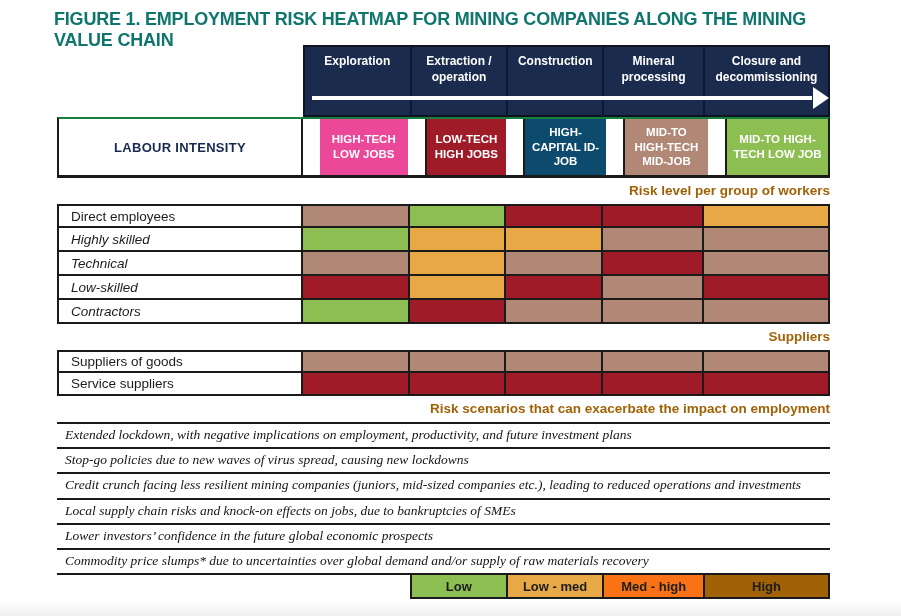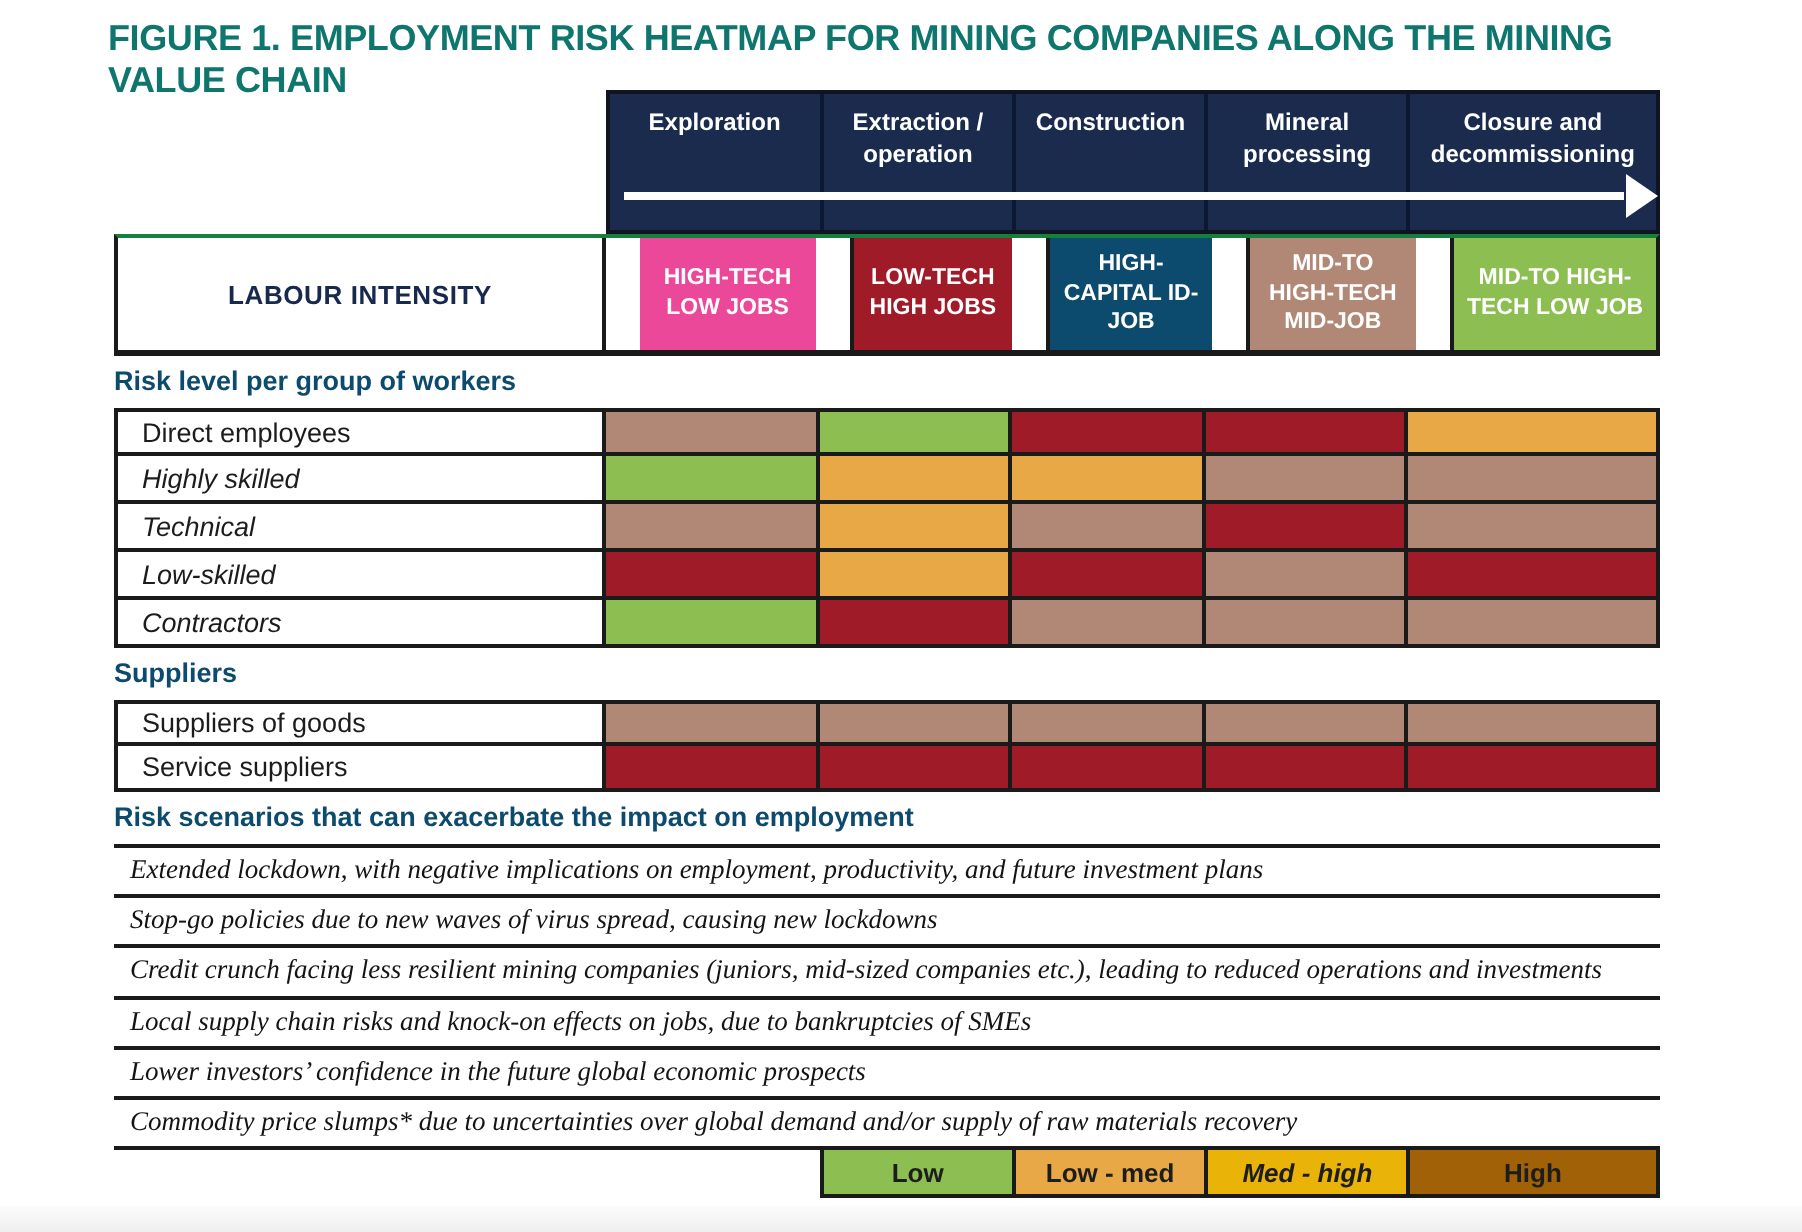--- a/index.html
+++ b/index.html
@@ -47,21 +47,21 @@
   .labour{height:61px;border-top:2px solid #15803d;border-bottom:3px solid #1a1a1a;gap:17px;}
   .labour .labcell{justify-content:center;padding-left:0;font-weight:bold;color:#17294e;font-size:13px;letter-spacing:.3px;}
   .labour .cell{
     display:flex;align-items:center;justify-content:center;text-align:center;
     color:#ffffff;font-weight:bold;font-size:11.5px;line-height:1.3;padding:2px 6px;
   }
   .worker{height:24px;}
   .supplier{height:23px;}
 
   .section-title{
-    width:773px;text-align:left;font-weight:bold;color:#0c4a6e;
+    width:773px;text-align:right;font-weight:bold;color:#a16207;
     font-size:13.5px;height:22px;line-height:22px;margin:2px 0;
   }
 
   
   .scenarios{width:773px;border-top:2px solid #1a1a1a;}
   .scenario{
     box-sizing:border-box;min-height:22px;padding:2px 4px 3px 8px;
     display:flex;align-items:center;border-bottom:2px solid #1a1a1a;
     font-family:"Liberation Serif",serif;font-style:italic;font-size:13.5px;color:#141414;line-height:1.35;
   }
@@ -177,19 +177,19 @@
     <div class="scenario">Stop-go policies due to new waves of virus spread, causing new lockdowns</div>
     <div class="scenario">Credit crunch facing less resilient mining companies (juniors, mid-sized companies etc.), leading to reduced operations and investments</div>
     <div class="scenario">Local supply chain risks and knock-on effects on jobs, due to bankruptcies of SMEs</div>
     <div class="scenario">Lower investors’ confidence in the future global economic prospects</div>
     <div class="scenario">Commodity price slumps* due to uncertainties over global demand and/or supply of raw materials recovery</div>
   </div>
 
   <div class="legend">
     <div class="cell lw2" style="background-color: rgb(140, 190, 82);">Low</div>
     <div class="cell lw3" style="background-color: rgb(231, 168, 69);">Low - med</div>
-    <div class="cell lw4" style="background-color: #eab308; font-style: italic;">Med - high</div>
+    <div class="cell lw4" style="background-color: #f97316;">Med - high</div>
     <div class="cell lw5" style="background-color: #a16207;">High</div>
   </div>
 
 </div>
 
 <div class="page-edge"></div>
 
 </body></html>

